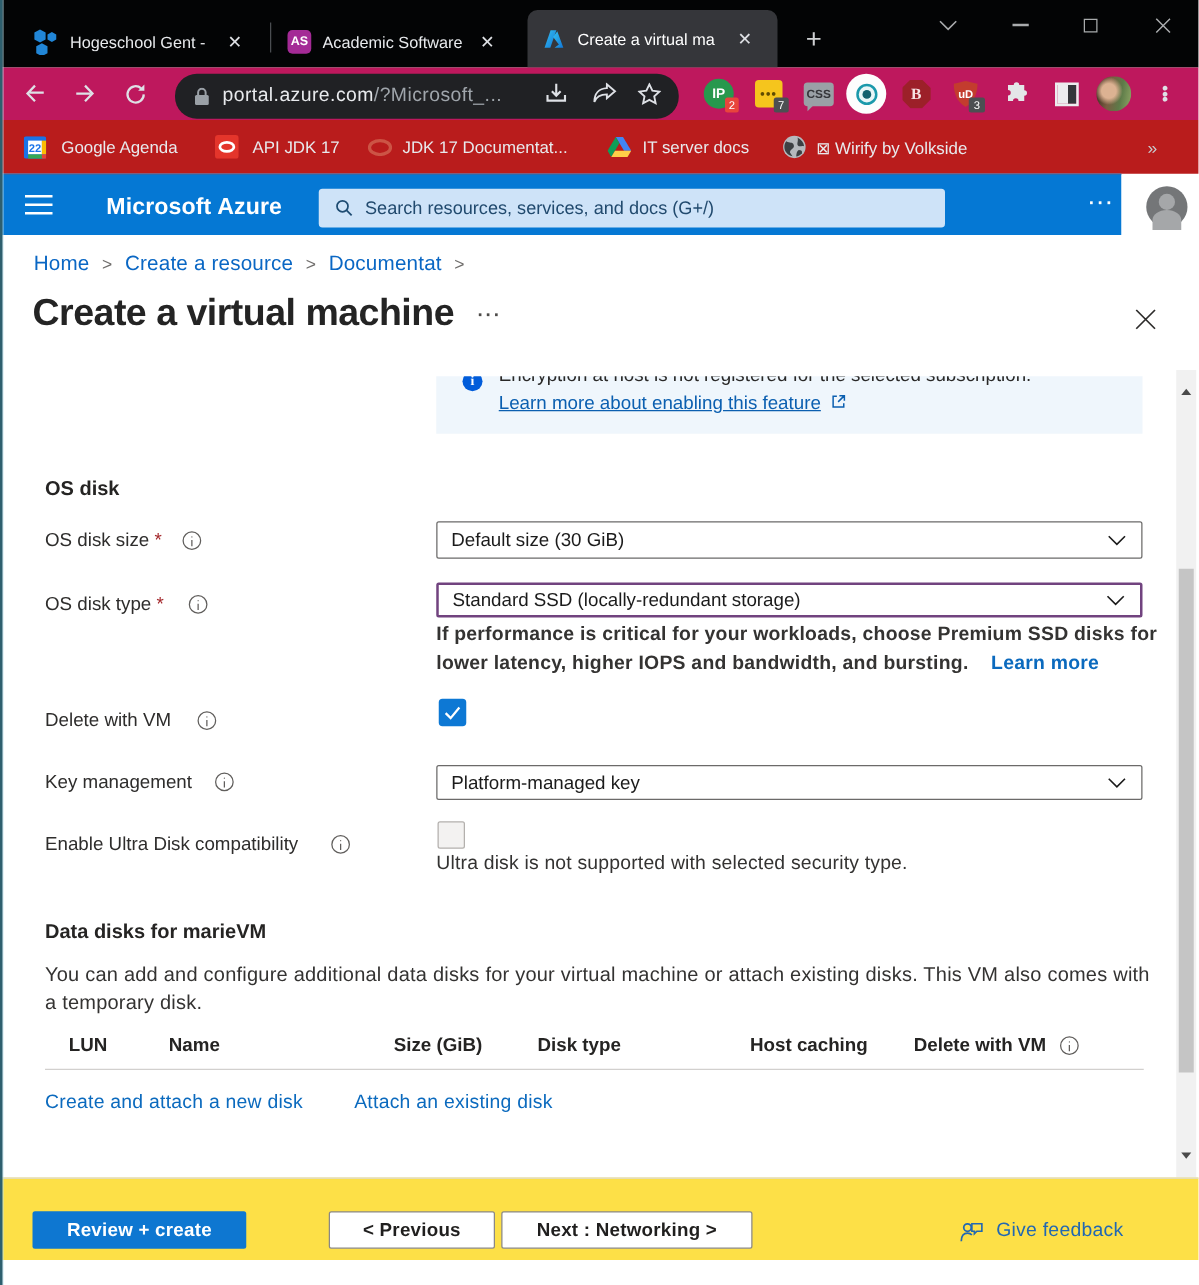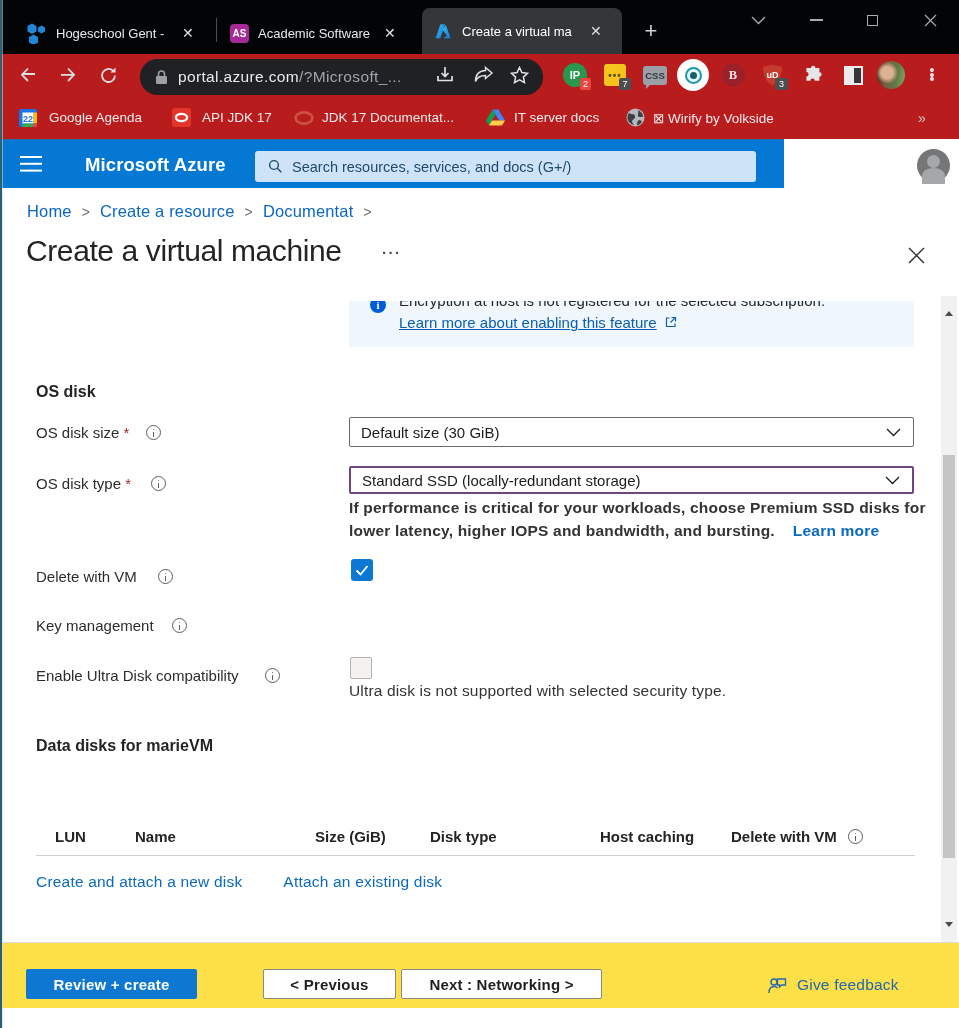--- a/index.html
+++ b/index.html
@@ -10,36 +10,36 @@
 
   
   #tabstrip { left:0; top:0; width:959px; height:54px; background:#030405; }
   .tab { position:absolute; top:12px; height:42px; display:flex; align-items:center; color:#e8eaed; font-size:13px; }
   .tabx { color:#dfe1e5; font-size:14px; margin-left:8px; }
   #activetab { position:absolute; left:422px; top:8px; width:200px; height:46px; background:#35363a; border-radius:8px 8px 0 0; display:flex; align-items:center; color:#fff; font-size:13px; }
   .tsep { position:absolute; top:18px; width:1px; height:24px; background:#4a4d51; }
   .winctl { position:absolute; top:0; height:40px; display:flex; align-items:center; justify-content:center; color:#a9abad; width:20px; }
 
   
-  #toolbar { left:0; top:54px; width:959px; height:42px; background:#b91c1c; }
+  #toolbar { left:0; top:54px; width:959px; height:42px; background:#be185d; }
   #omnibox { position:absolute; left:140px; top:5px; width:403px; height:36px; background:#202124; border-radius:17.5px; display:flex; align-items:center; }
   .navic { position:absolute; top:0; height:42px; display:flex; align-items:center; justify-content:center; }
 
   
   #bookmarks { left:0; top:96px; width:959px; height:43px; background:#b91c1c; color:#e8eaed; font-size:13.5px; }
   .bkitem { position:absolute; top:0; height:43px; display:flex; align-items:center; }
 
   
-  #azheader { left:0; top:139px; width:784px; height:49px; background:#0578d4; border-top:1px solid #2a6cae; }
+  #azheader { left:0; top:139px; width:897px; height:49px; background:#0578d4; border-top:1px solid #2a6cae; }
   #azsearch { position:absolute; left:255px; top:11px; width:501px; height:31px; background:#cee3f8; border-radius:3px; display:flex; align-items:center; color:#214a6e; font-size:14.5px; }
 
   
   #crumbs { left:27px; top:202px; font-size:16.5px; letter-spacing:0.15px; color:#5f5d5b; }
   #crumbs a { color:#0a67c4; text-decoration:none; }
-  #title { left:26px; top:234px; font-size:30px; font-weight:normal; color:#242424; letter-spacing:-0.4px; }
+  #title { left:26px; top:234px; font-size:30px; font-weight:bold; color:#242424; letter-spacing:-0.4px; }
 
   
   #content { left:0; top:296px; width:941px; height:646px; overflow:hidden; }
   .label { position:absolute; left:36px; font-size:15px; color:#2e2d2c; }
   .ibox { position:absolute; width:15px; height:15px; border:1px solid #605e5c; border-radius:50%; font-size:0; }
   .ibox::before { content:""; position:absolute; left:5.7px; top:2.6px; width:1.8px; height:1.8px; border-radius:50%; background:#605e5c; }
   .ibox::after { content:""; position:absolute; left:5.7px; top:5.8px; width:1.8px; height:4.8px; background:#605e5c; }
   .req { color:#a4282c; }
   .field { position:absolute; left:349px; width:565px; height:30px; border:1px solid #6b6a69; border-radius:2px; background:#fff; font-size:15px; color:#1b1b1b; display:flex; align-items:center; padding-left:11px; }
   .chev { position:absolute; right:12px; top:50%; margin-top:-4px; }
@@ -316,27 +316,33 @@
     <div class="label" style="top:272px;">Delete with VM</div>
     <div class="ibox" style="left:158px; top:273px;"></div>
     <div style="position:absolute; left:351px; top:263px; width:22px; height:22px; background:#0d78d4; border-radius:3px;">
       <svg width="22" height="22" viewBox="0 0 22 22">
           <path d="M5.5 11.5 L9.5 15.5 L16.5 7" stroke="#fff" stroke-width="1.8" fill="none"></path>
         </svg>
     </div>
 
     <div class="label" style="top:321px;">Key management</div>
     <div class="ibox" style="left:172px; top:322px;"></div>
+    <div class="field" style="top:316px; height:28px;">Platform-managed key
+      <svg class="chev" width="15" height="9" viewBox="0 0 15 9">
+          <path d="M1 1 L7.5 7.5 L14 1" stroke="#1b1b1b" stroke-width="1.3" fill="none"></path>
+        </svg>
+    </div>
 
     <div class="label" style="top:371px;">Enable Ultra Disk compatibility</div>
     <div class="ibox" style="left:265px; top:372px;"></div>
     <div style="position:absolute; left:350px; top:361px; width:22px; height:22px; background:#f3f2f1; border:1px solid #b3b0ad; border-radius:2px;"></div>
     <div style="position:absolute; left:349px; top:386px; font-size:15.5px; letter-spacing:0.15px; color:#343332;">Ultra disk is not supported with selected security type.</div>
 
     <div class="label" style="top:441px; font-weight:bold; font-size:16px; color:#252423;">Data disks for marieVM</div>
+    <div style="position:absolute; left:36px; top:474px; width:920px; font-size:16px; color:#343332; line-height:21.5px; letter-spacing:0.18px;">You can add and configure additional data disks for your virtual machine or attach existing disks. This VM also comes with<br>a temporary disk.</div>
 
     <div style="position:absolute; left:36px; top:532px; width:879px; font-size:15px; font-weight:bold; color:#252423;">
       <span style="position:absolute; left:19px;">LUN</span>
       <span style="position:absolute; left:99px;">Name</span>
       <span style="position:absolute; left:279px;">Size (GiB)</span>
       <span style="position:absolute; left:394px;">Disk type</span>
       <span style="position:absolute; left:564px;">Host caching</span>
       <span style="position:absolute; left:695px;">Delete with VM</span>
     </div>
     <div class="ibox" style="left:848px; top:533px;"></div>

